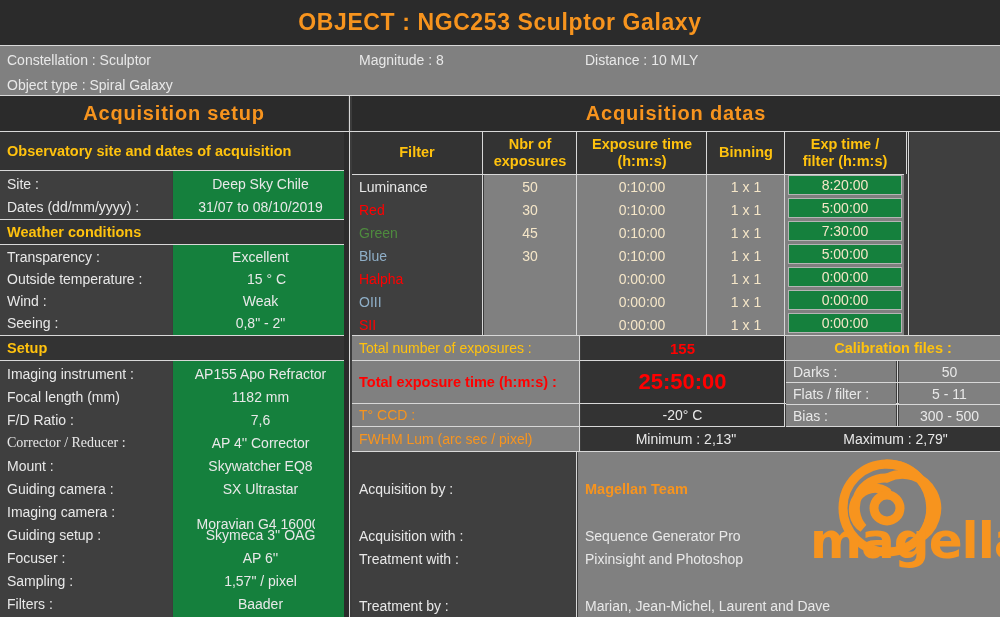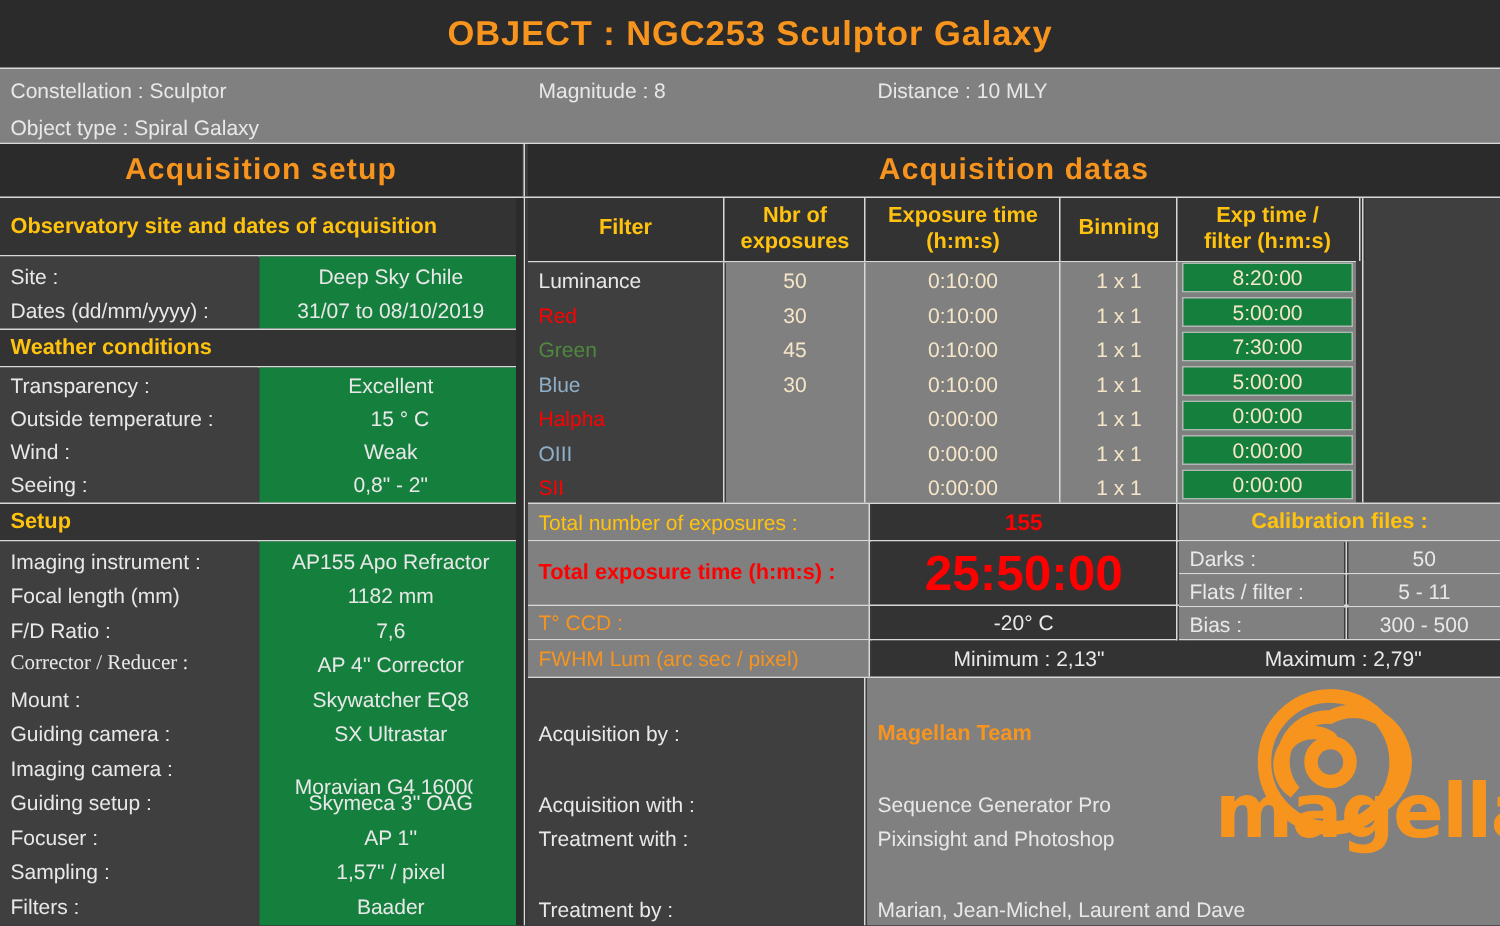--- a/index.html
+++ b/index.html
@@ -30,21 +30,21 @@
   .t-red     { color: #FF0000; }
   .t-green   { color: #4E8A3E; }
   .t-blue    { color: #8FAFC8; }
   .t-cream   { color: #F5E6C8; }
 
   
   .title-big  { font-size: 23px; font-weight: bold; letter-spacing: .6px; }
   .title-sec  { font-size: 20px; font-weight: bold; letter-spacing: .8px; }
   .h-bold     { font-size: 14.5px; font-weight: bold; }
   .body       { font-size: 14px; }
-  .big-num    { font-size: 33px; font-weight: bold; }
+  .big-num    { font-size: 22px; font-weight: bold; }
   .mid-num    { font-size: 15px; font-weight: bold; }
 
   .ctr  { display:flex; align-items:center; justify-content:center; text-align:center; }
   .lft  { display:flex; align-items:center; padding-left:7px; }
   .ctr2 { display:flex; align-items:center; justify-content:center; text-align:center; line-height:1.05; }
 
   .rule-h { position:absolute; background:#d8d8d8; height:1px; }
   .rule-v { position:absolute; background:#d8d8d8; width:1px; }
 
   
@@ -125,21 +125,21 @@
   <div class="cell lft body t-white" style="left:0;top:477px;width:172px;height:23px;">Guiding camera :</div>
   <div class="cell ctr body t-white" style="left:173px;top:477px;width:175px;height:23px;">SX Ultrastar</div>
 
   <div class="cell lft body t-white" style="left:0;top:500px;width:172px;height:23px;">Imaging camera :</div>
   <div class="cell ctr body t-white" style="left:173px;top:512px;width:142px;height:23px;padding-left:28px;">Moravian G4 16000</div>
 
   <div class="cell lft body t-white" style="left:0;top:523px;width:172px;height:23px;">Guiding setup :</div>
   <div class="cell ctr body t-white" style="left:173px;top:523px;width:175px;height:23px;">Skymeca 3'' OAG</div>
 
   <div class="cell lft body t-white" style="left:0;top:546px;width:172px;height:23px;">Focuser :</div>
-  <div class="cell ctr body t-white" style="left:173px;top:546px;width:175px;height:23px;">AP 1''</div>
+  <div class="cell ctr body t-white" style="left:173px;top:546px;width:175px;height:23px;">AP 6''</div>
 
   <div class="cell lft body t-white" style="left:0;top:569px;width:172px;height:23px;">Sampling :</div>
   <div class="cell ctr body t-white" style="left:173px;top:569px;width:175px;height:23px;">1,57" / pixel</div>
 
   <div class="cell lft body t-white" style="left:0;top:592px;width:172px;height:23px;">Filters :</div>
   <div class="cell ctr body t-white" style="left:173px;top:592px;width:175px;height:23px;">Baader</div>
 
   <div class="rule-v" style="left:349px;top:132px;height:485px;"></div>
   <div class="cell bg-black" style="left:344px;top:132px;width:5px;height:485px;"></div>
 

